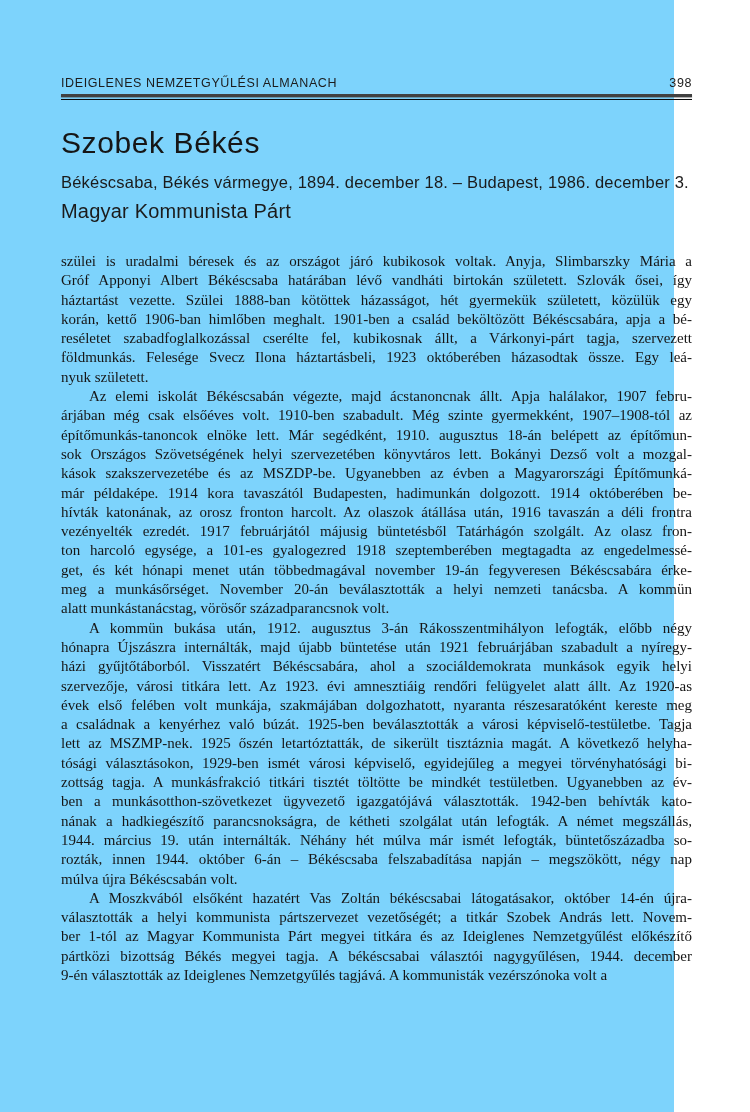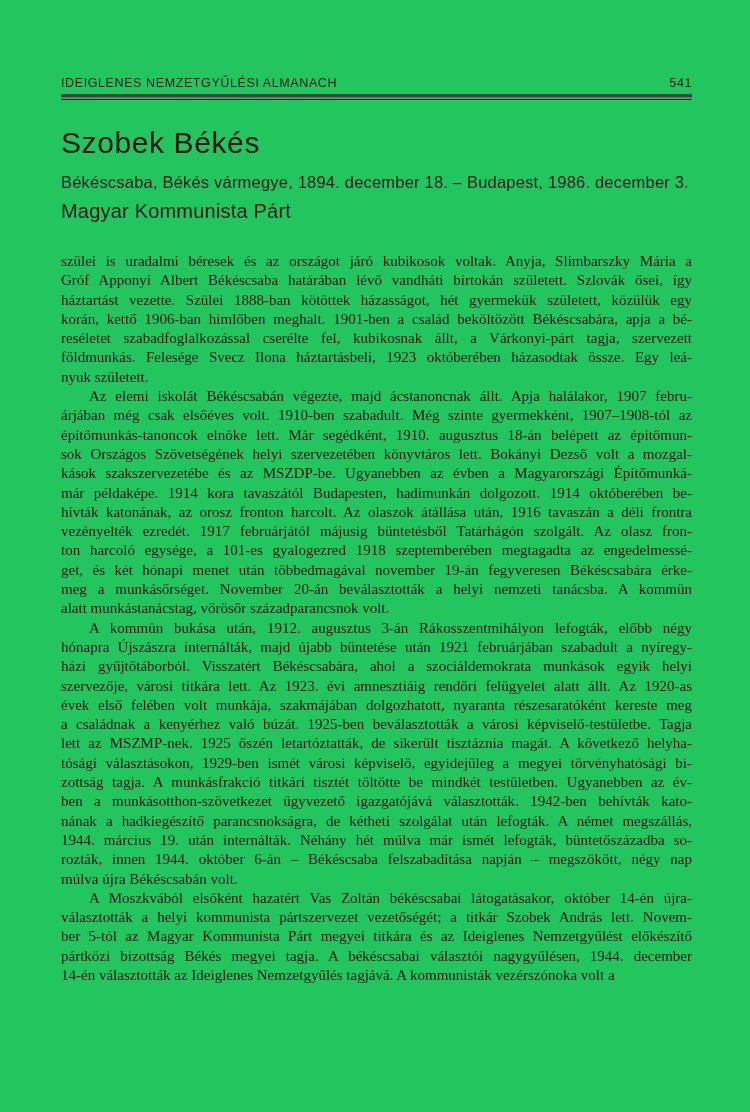--- a/index.html
+++ b/index.html
@@ -5,23 +5,23 @@
   * { margin: 0; padding: 0; box-sizing: border-box; }
   html, body { background: #ffffff; }
   body {
     width: 750px;
     height: 1112px;
     overflow: hidden;
     font-family: "Liberation Serif", serif;
   }
   .page {
     position: relative;
-    width: 750px;
+    width: 674px;
     height: 1112px;
-    background: #22c55e;
+    background: #7dd3fc;
   }
   .content {
     position: absolute;
     left: 61px;
     top: 0;
     width: 631px;
   }
   .running-header {
     padding-top: 76px;
     display: flex;
@@ -86,21 +86,21 @@
   .para.indent .line.first { padding-left: 28px; }
 </style>
 </head>
 <body>
 
 <div class="page">
   <div class="content">
 
     <div class="running-header">
       <span>IDEIGLENES NEMZETGYŰLÉSI ALMANACH</span>
-      <span>541</span>
+      <span>398</span>
     </div>
 
     <div class="rule">
       <div class="rule-thick"></div>
       <div class="rule-thin"></div>
     </div>
 
     <h1 class="name">Szobek Békés</h1>
 
     <p class="dates">Békéscsaba, Békés vármegye, 1894. december 18. – Budapest, 1986. december 3.</p>
@@ -143,20 +143,20 @@
           <div class="line">zottság tagja. A munkásfrakció titkári tisztét töltötte be mindkét testületben. Ugyanebben az év-</div>
           <div class="line">ben a munkásotthon-szövetkezet ügyvezető igazgatójává választották. 1942-ben behívták kato-</div>
           <div class="line">nának a hadkiegészítő parancsnokságra, de kétheti szolgálat után lefogták. A német megszállás,</div>
           <div class="line">1944. március 19. után internálták. Néhány hét múlva már ismét lefogták, büntetőszázadba so-</div>
           <div class="line">rozták, innen 1944. október 6-án – Békéscsaba felszabadítása napján – megszökött, négy nap</div>
           <div class="line last">múlva újra Békéscsabán volt.</div>
         </div>
         <div class="para indent">
           <div class="line first">A Moszkvából elsőként hazatért Vas Zoltán békéscsabai látogatásakor, október 14-én újra-</div>
           <div class="line">választották a helyi kommunista pártszervezet vezetőségét; a titkár Szobek András lett. Novem-</div>
-          <div class="line">ber 5-tól az Magyar Kommunista Párt megyei titkára és az Ideiglenes Nemzetgyűlést előkészítő</div>
+          <div class="line">ber 1-tól az Magyar Kommunista Párt megyei titkára és az Ideiglenes Nemzetgyűlést előkészítő</div>
           <div class="line">pártközi bizottság Békés megyei tagja. A békéscsabai választói nagygyűlésen, 1944. december</div>
-          <div class="line last">14-én választották az Ideiglenes Nemzetgyűlés tagjává. A kommunisták vezérszónoka volt a</div>
+          <div class="line last">9-én választották az Ideiglenes Nemzetgyűlés tagjává. A kommunisták vezérszónoka volt a</div>
         </div>
       </div>
 
   </div>
 </div>
 
 </body></html>

